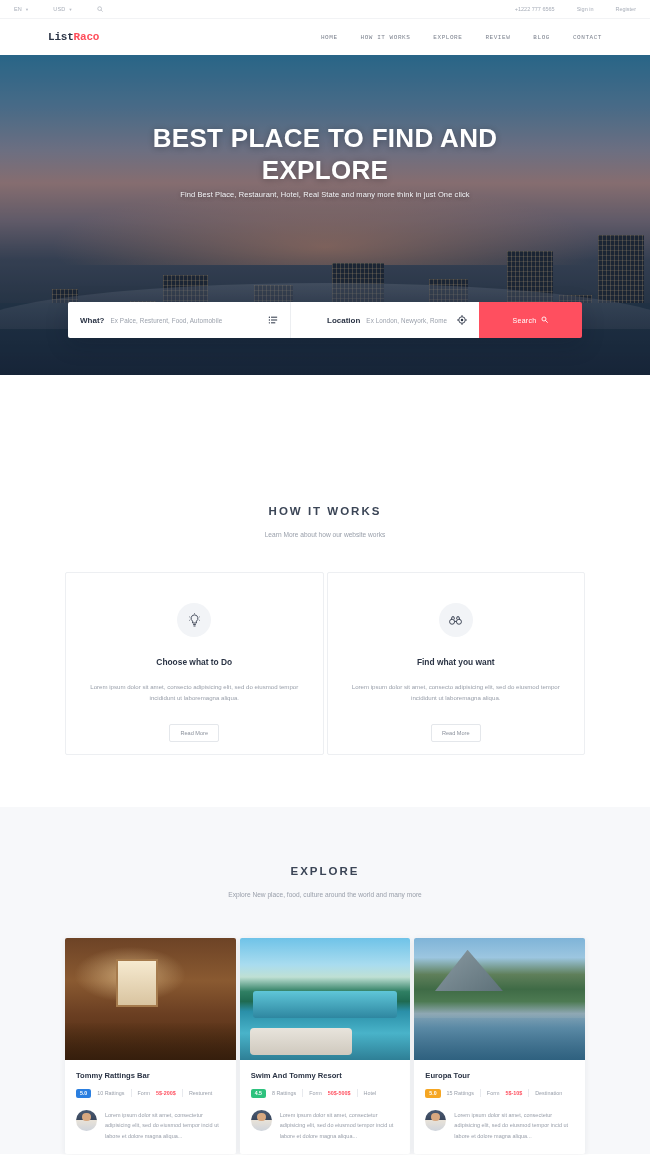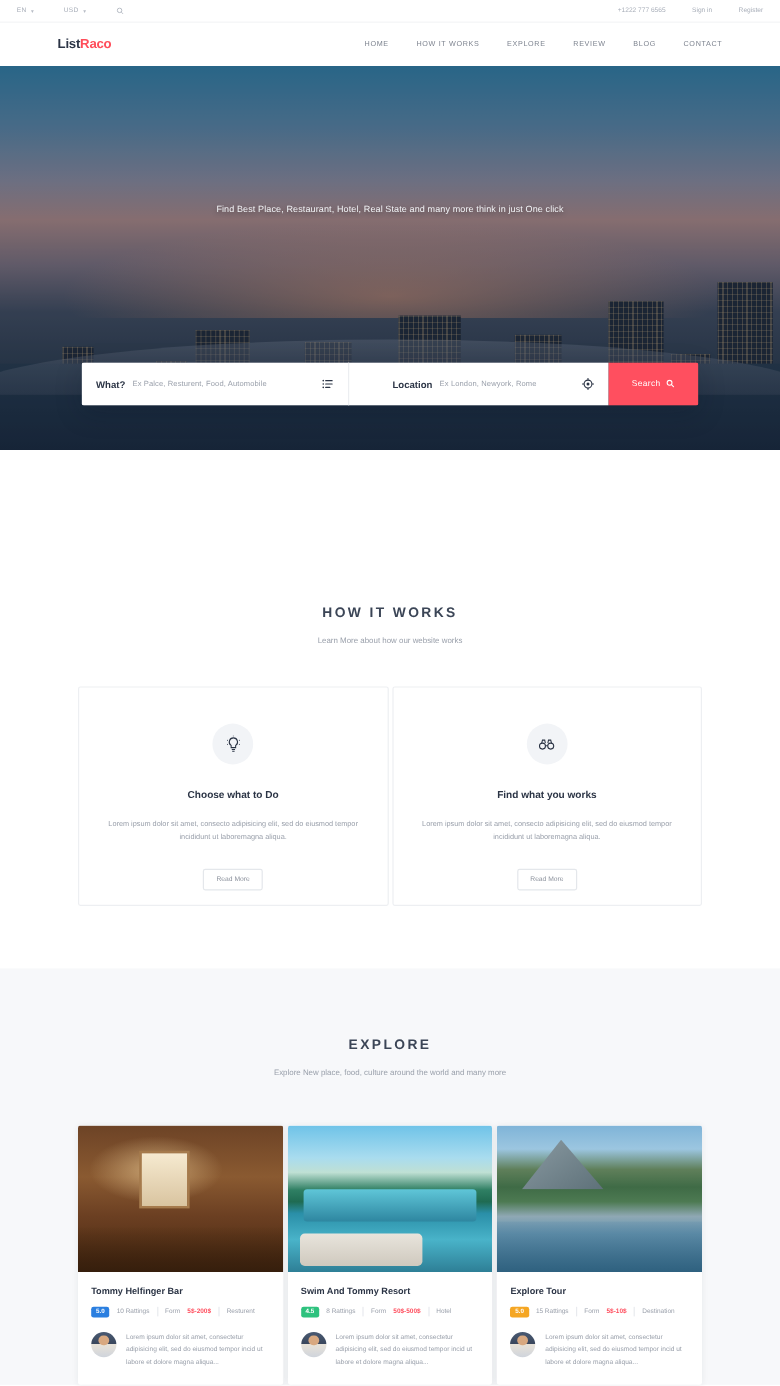--- a/index.html
+++ b/index.html
@@ -17,21 +17,21 @@
   }
   .topbar .tb-left { display:flex; align-items:center; gap:24px; }
   .topbar .tb-right { margin-left:auto; display:flex; align-items:center; gap:22px; }
   .caret { font-size:4px; margin-left:3px; opacity:.8; }
   .tb-item { display:flex; align-items:center; cursor:pointer; letter-spacing:.2px; }
   .mini-search svg { width:6px; height:6px; display:block; }
 
   
   .header {
     height:36px; display:flex; align-items:center;
-    padding:0 48px; background:#fff;
+    padding:0 48px; background:#fff;font-family:Liberation Mono, monospace;
   }
   .logo { font-size:11px; font-weight:bold; letter-spacing:-.2px; }
   .logo .l1 { color:#2b3445; }
   .logo .l2 { color:#ff4d5a; }
   .nav { margin-left:auto; display:flex; align-items:center; gap:23px; }
   .nav a {
     font-size:6px; color:#7d838f; text-decoration:none;
     letter-spacing:.55px; cursor:pointer;
   }
 
@@ -67,36 +67,36 @@
   .hero-content {
     position:absolute; inset:0; display:flex; flex-direction:column;
     align-items:center; padding-top:68px;
   }
   .hero h1 {
     font-size:26px; line-height:1.23; font-weight:bold; color:#fff;
     text-align:center; letter-spacing:.3px; max-width:430px;
     text-shadow:0 1px 6px rgba(0,0,0,.28);
   }
   .hero .sub {
-    margin-top:15px; font-size:7.5px; color:#f2f4f7; letter-spacing:.1px;
+    margin-top:3px; font-size:7.5px; color:#f2f4f7; letter-spacing:.1px;
     text-shadow:0 1px 4px rgba(0,0,0,.35);
   }
 
   
   .searchbar {
     position:absolute; top:247px; left:68px; width:514px; height:36px;
     display:flex; box-shadow:0 6px 22px rgba(10,20,35,.22);
     border-radius:2px; overflow:hidden;
   }
   .sf {
     background:#fff; display:flex; align-items:center;
     padding:0 12px; position:relative;
   }
   .sf.what { width:222px; }
-  .sf.loc { width:217px; border-left:1px solid #eceef1;padding-left:36px; }
+  .sf.loc { width:189px; border-left:1px solid #eceef1;padding-left:36px; }
   .sf .lab { font-size:8px; font-weight:bold; color:#2b3445; margin-right:6px; white-space:nowrap; }
   .sf .ph { font-size:6.3px; color:#9aa0ab; white-space:nowrap; letter-spacing:.1px; }
   .sf .fi { margin-left:auto; color:#2b3445; display:flex; align-items:center; }
   .sf .fi svg { width:10px; height:10px; display:block; }
   .search-btn {
     flex:1; background:#ff4f5f; color:#fff; display:flex;
     align-items:center; justify-content:center; gap:5px;
     font-size:7px; letter-spacing:.3px; cursor:pointer;
   }
   .search-btn svg { width:7px; height:7px; }
@@ -256,21 +256,21 @@
     <div class="bldg" style="left:78%;width:7%;height:124px;"></div>
     <div class="bldg" style="left:86%;width:5%;height:80px;"></div>
     <div class="bldg" style="left:92%;width:7%;height:140px;"></div>
     <div class="water"></div>
     <div class="road"></div>
   </div>
   <div class="hero-overlay"></div>
 
   <div class="hero-content">
     <h1>
-      <br>
+      <span>BEST PLACE TO FIND AND EXPLORE</span><br>
     </h1>
     <div class="sub">Find Best Place, Restaurant, Hotel, Real State and many more think in just One click</div>
   </div>
 
   <div class="searchbar">
     <div class="sf what">
       <span class="lab">What?</span>
       <span class="ph">Ex Palce, Resturent, Food, Automobile</span>
       <span class="fi">
         <svg viewBox="0 0 16 16" fill="none" stroke="#2b3445" stroke-width="1.6" stroke-linecap="round">
@@ -330,38 +330,38 @@
     </div>
     <div class="hiw-card">
       <div class="circ">
         <svg viewBox="0 0 24 24" fill="none" stroke="#2b3445" stroke-width="1.4">
           <circle cx="6.5" cy="14" r="4"></circle>
             <circle cx="17.5" cy="14" r="4"></circle>
           <path d="M10.5 13.5h3"></path>
             <path d="M5.5 10l1-4h3l.8 4M18.5 10l-1-4h-3l-.8 4"></path>
         </svg>
       </div>
-      <h3>Find what you works</h3>
+      <h3>Find what you want</h3>
       <p>Lorem ipsum dolor sit amet, consecto adipisicing elit, sed do eiusmod tempor incididunt ut laboremagna aliqua.</p>
       <span class="rm-btn">Read More</span>
     </div>
   </div>
 </div>
 
 <div class="explore">
   <div class="sec-head">
     <h2>EXPLORE</h2>
     <p>Explore New place, food, culture around the world and many more</p>
   </div>
   <div class="ex-cards">
 
     <div class="ex-card">
       <div class="ex-img bar"></div>
       <div class="ex-body">
-        <div class="ex-title">Tommy Helfinger Bar</div>
+        <div class="ex-title">Tommy Rattings Bar</div>
         <div class="ex-meta">
           <span class="badge" style="background:#2b7fe0">5.0</span>
           <span>10 Rattings</span>
           <span class="sep"></span>
           <span>Form</span>
           <span class="price">5$-200$</span>
           <span class="sep"></span>
           <span>Resturent</span>
         </div>
         <div class="ex-desc">
@@ -389,21 +389,21 @@
           <div class="avatar"></div>
           <p>Lorem ipsum dolor sit amet, consectetur adipisicing elit, sed do eiusmod tempor incid ut labore et dolore magna aliqua...</p>
         </div>
       </div>
 
     </div>
 
     <div class="ex-card">
       <div class="ex-img tour"></div>
       <div class="ex-body">
-        <div class="ex-title">Explore Tour</div>
+        <div class="ex-title">Europa Tour</div>
         <div class="ex-meta">
           <span class="badge" style="background:#f5a623">5.0</span>
           <span>15 Rattings</span>
           <span class="sep"></span>
           <span>Form</span>
           <span class="price">5$-10$</span>
           <span class="sep"></span>
           <span>Destination</span>
         </div>
         <div class="ex-desc">

